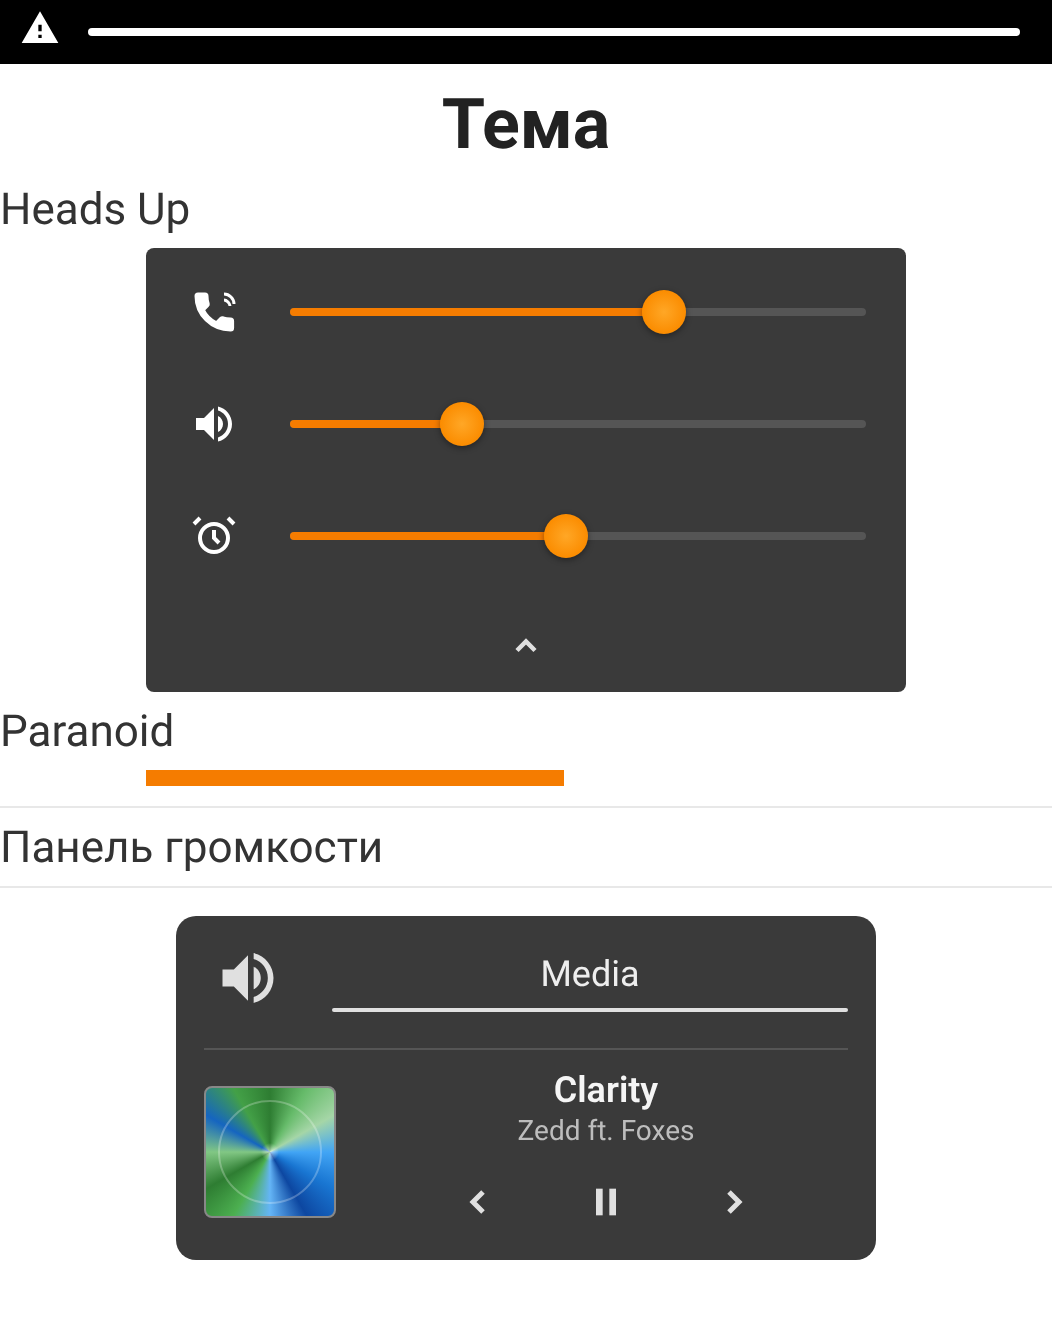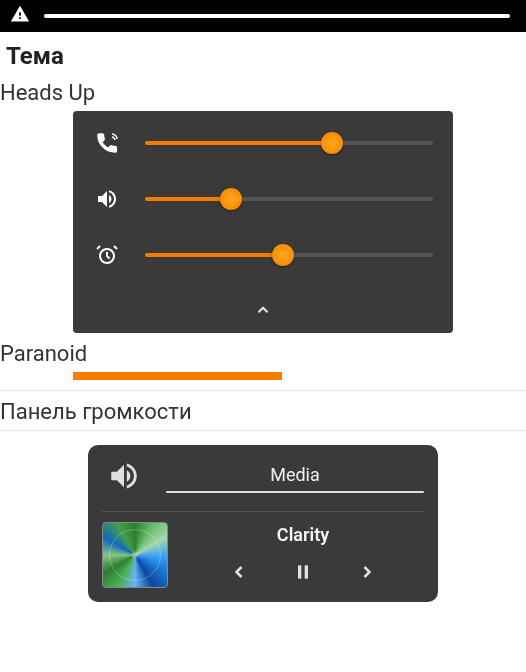--- a/index.html
+++ b/index.html
@@ -20,24 +20,25 @@
     gap: 14px;
   }
   .status-bar .progress-line {
     flex: 1;
     height: 4px;
     background: #fff;
     border-radius: 2px;
     margin-right: 6px;
   }
   .page-title {
-    font-size: 24px;
+    font-size: 35px;
     font-weight: 700;
     padding: 10px 6px 2px 6px;
     color: #222;
+    text-align: center;
   }
   .section-label {
     text-align: left;
     font-size: 22px;
     color: #333;
     padding: 8px 0 6px 0;
   }
   .divider {
     height: 1px;
     background: #e8e8e8;
@@ -296,20 +297,21 @@
     <div class="media-right">
       <div class="media-label">Media</div>
       <div class="media-line"></div>
     </div>
   </div>
   <div class="hr"></div>
   <div class="nowplay">
     <div class="album"></div>
     <div class="track-area">
       <div class="track-title">Clarity</div>
+      <div class="track-artist">Zedd ft. Foxes</div>
       <div class="controls">
         <div class="ctrl-btn">
           <svg width="20" height="20" viewBox="0 0 24 24" fill="none" stroke="#e0e0e0" stroke-width="3">
               <path d="M15 18l-6-6 6-6"></path>
             </svg>
         </div>
         <div class="ctrl-btn">
           <svg width="20" height="20" viewBox="0 0 24 24" fill="#e0e0e0">
               <rect x="6" y="4" width="4" height="16"></rect>
               <rect x="14" y="4" width="4" height="16"></rect>

